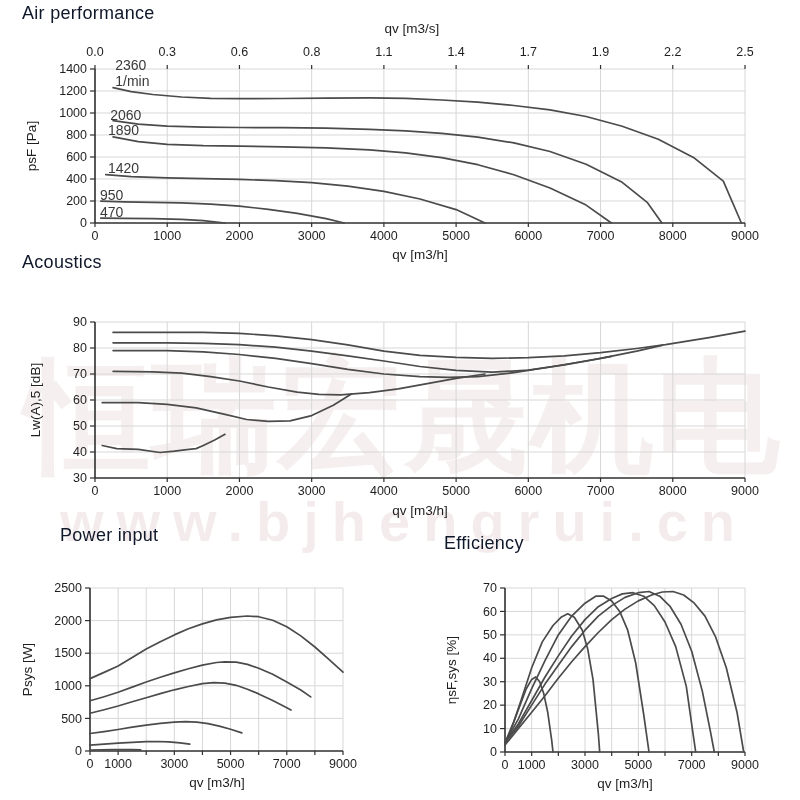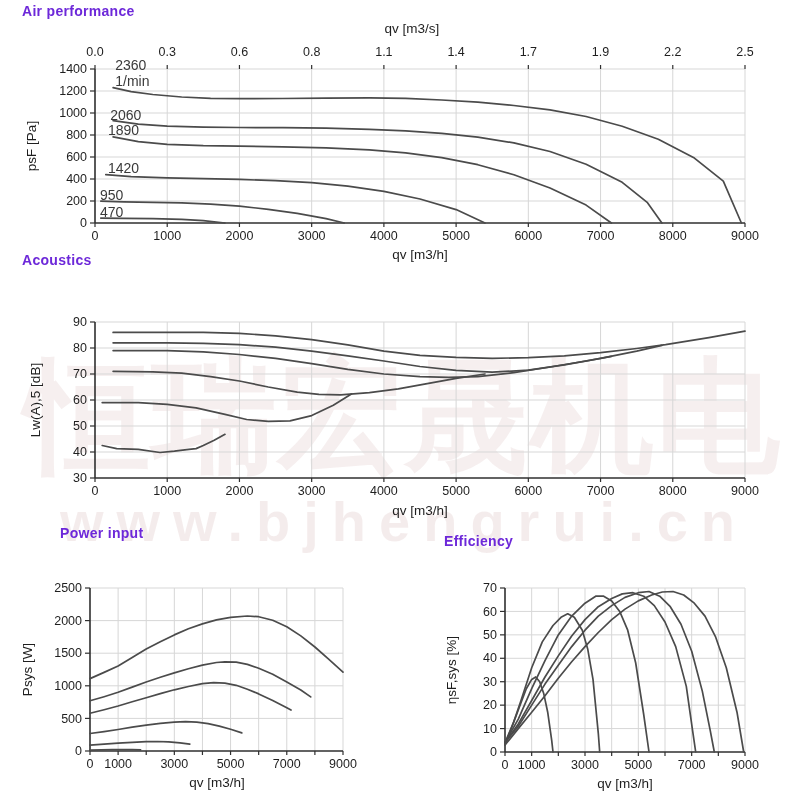--- a/index.html
+++ b/index.html
@@ -1,18 +1,18 @@
 <!DOCTYPE html>
 <html><head>
 <meta charset="utf-8">
 <style>
   html,body{margin:0;padding:0;background:#fff;}
   .page{position:relative;width:800px;height:800px;background:#fff;overflow:hidden;
         font-family:"Liberation Sans",sans-serif;}
-  .section-title{position:absolute;font-size:14px;color:#6d28d9;letter-spacing:.3px;font-weight:bold;}
+  .section-title{position:absolute;font-size:18px;color:#0f172a;letter-spacing:.3px;}
   #t-air{left:22px;top:3px;}
   #t-aco{left:22px;top:252px;}
   #t-pow{left:22px;top:525px;margin-left:38px;}
   #t-eff{left:444px;top:525px;margin-top:8px;}
   .wm{position:absolute;left:4px;width:800px;text-align:center;color:#7f1d1d;
       font-weight:bold;white-space:nowrap;line-height:1;pointer-events:none;z-index:0;}
   .wm-zh{top:354px;font-size:124px;opacity:.065;letter-spacing:2px;}
   .wm-en{top:494px;font-size:56px;opacity:.08;letter-spacing:13px;}
   svg.chart{position:absolute;z-index:1;}
   #svg-air{left:0;top:18px;width:800px;height:252px;}

